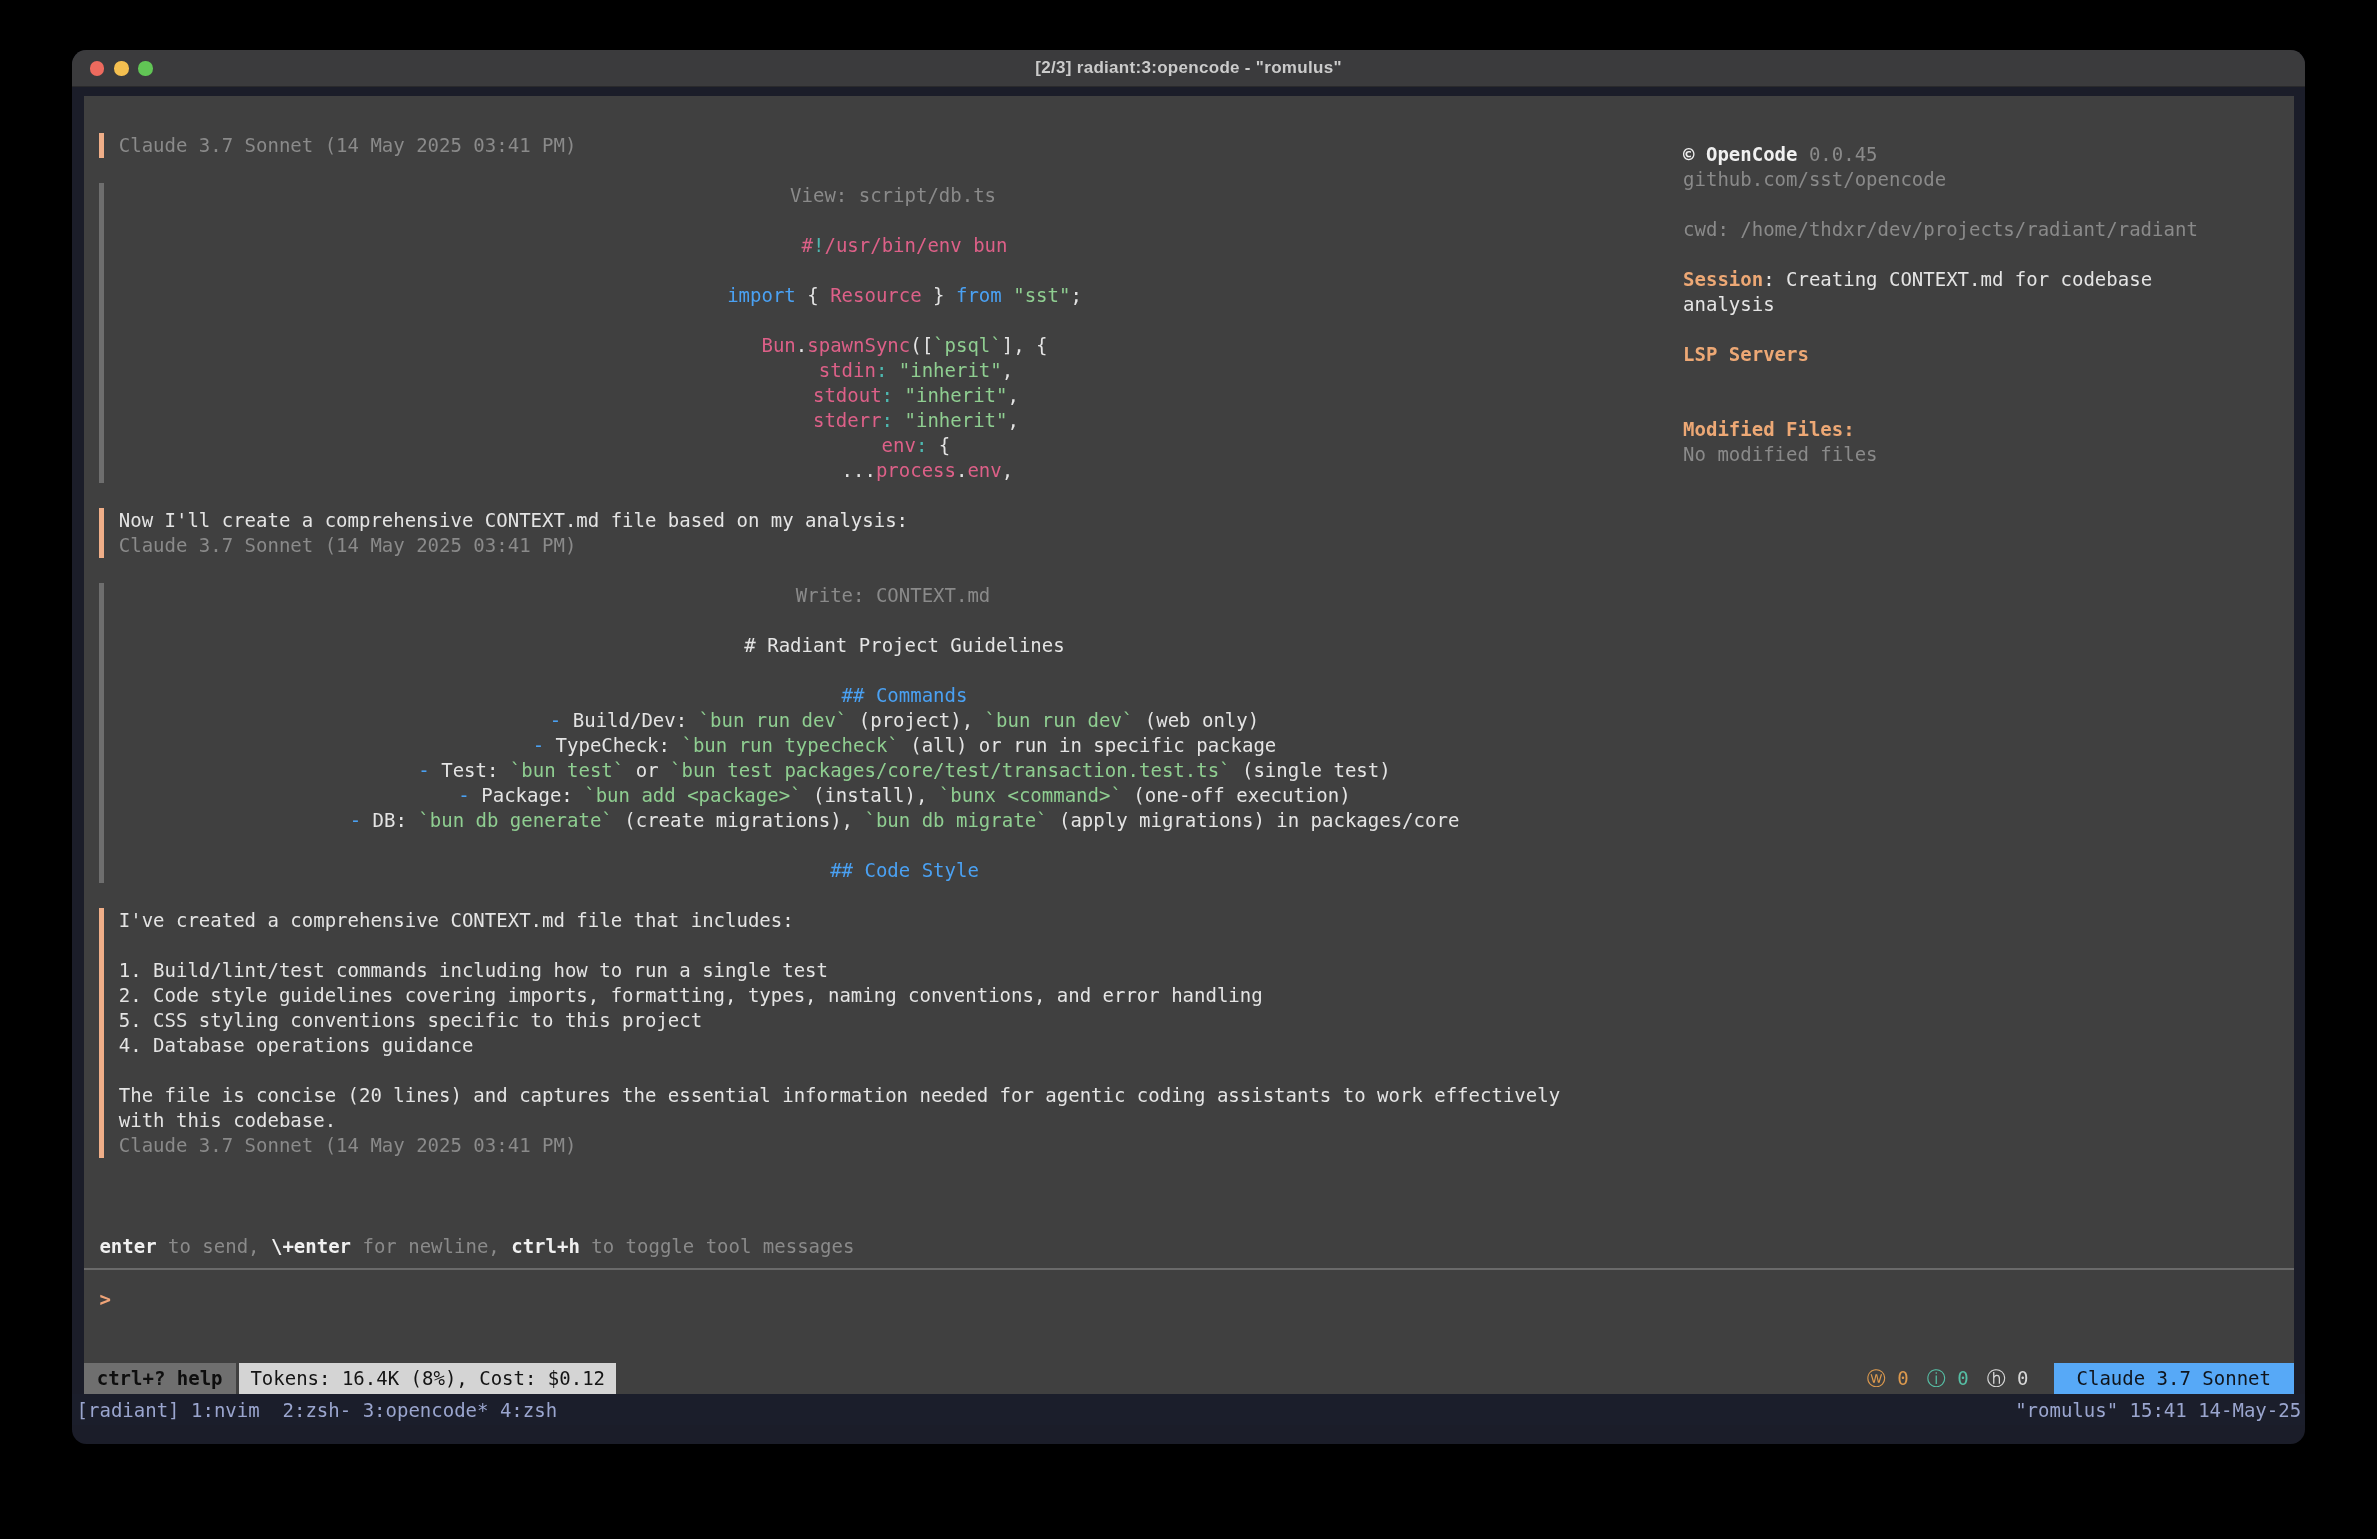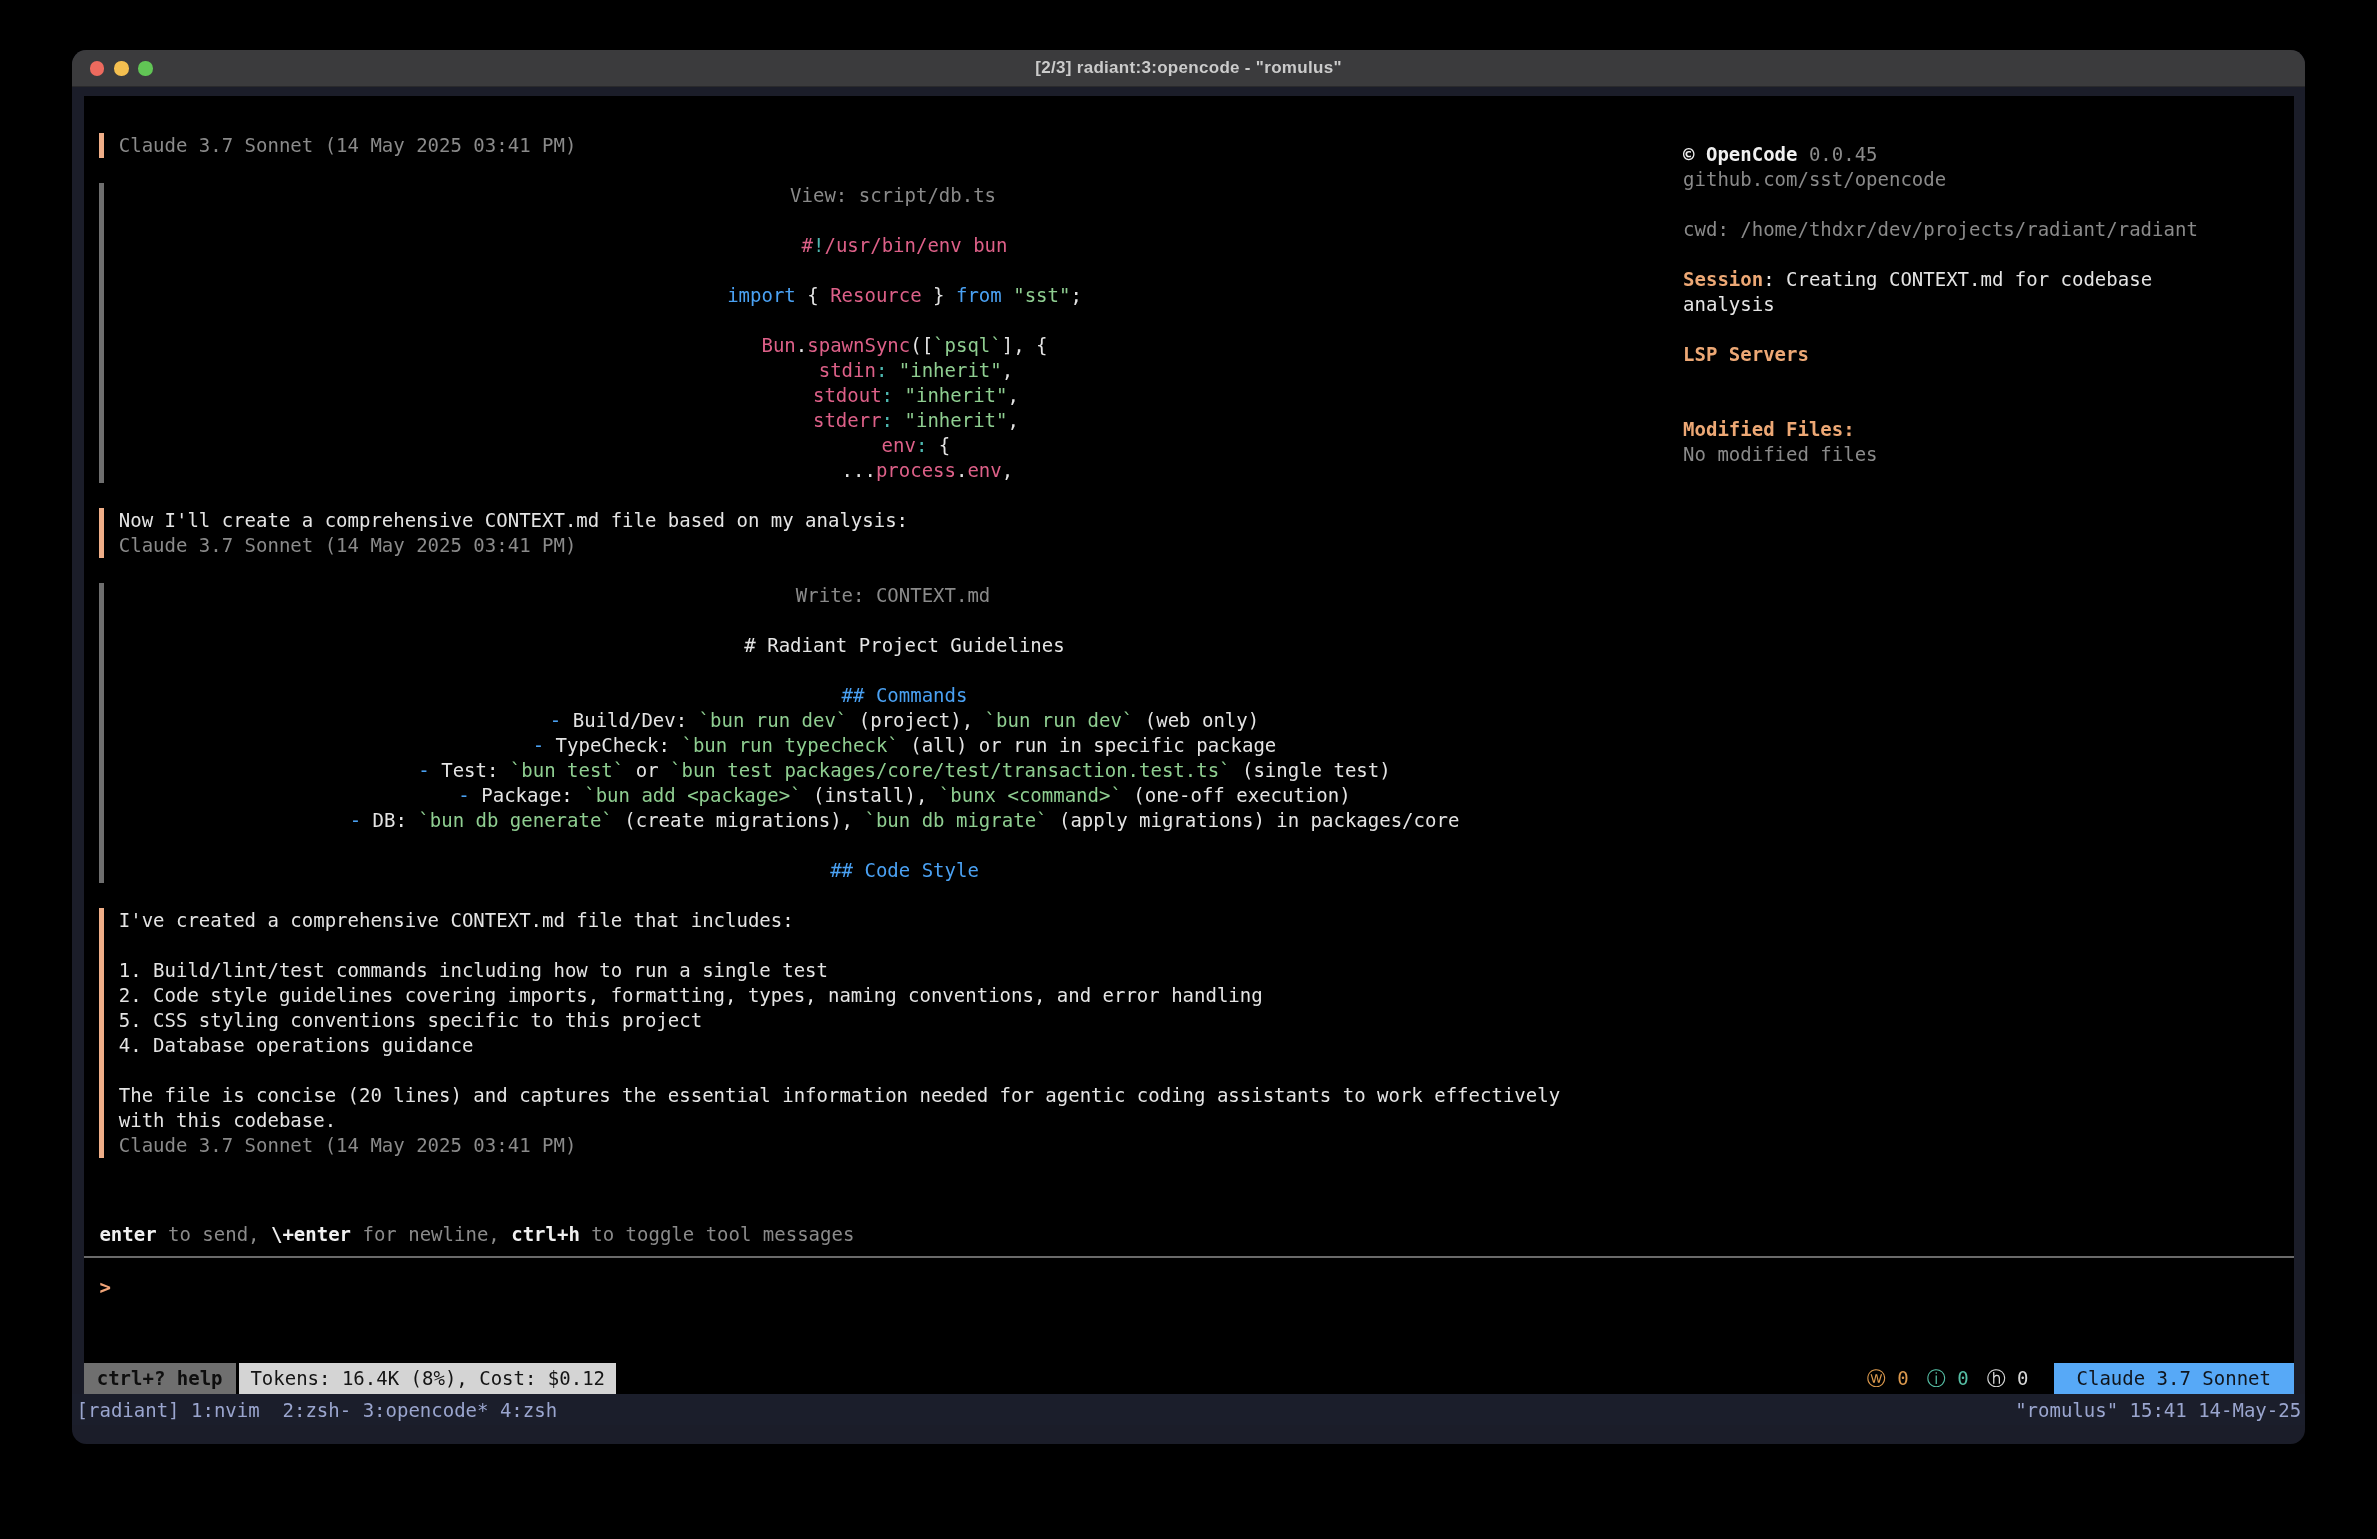--- a/index.html
+++ b/index.html
@@ -26,29 +26,29 @@
   .wtitle {
     color:#cbcbcb; font-family:"Liberation Sans","DejaVu Sans",sans-serif;
     font-weight:bold; font-size:17px; letter-spacing:0.3px;
   }
   .term {
     position:absolute; top:37px; left:0; right:0; bottom:0;
     padding:9px 11px 0 11.7px;
     display:flex; flex-direction:column;
   }
   .content {
-    flex:1; background:#000000; display:flex; flex-direction:column;
+    flex:1; background:#404040; display:flex; flex-direction:column;
     font-size:19px; line-height:25px; overflow:hidden;
   }
   .main-row { display:flex; padding:37px 0 0 15.7px; }
   .chat { width:1568px; flex:none; }
   .sidebar { flex:1; padding:9px 37px 0 15.7px; }
   .line { height:25px; white-space:pre; }
   .block { border-left:5.2px solid transparent; padding-left:14.4px; margin-bottom:25px; }
-  .block:last-child { margin-bottom:4px; }
+  .block:last-child { margin-bottom:16px; }
   .block.orange { border-color:#efae88; }
   .block.gray { border-color:#6e6e6e;text-align:center; }
   .fg { color:#e4e4e4; }
   .gray { color:#8a8a8a; }
   .pink { color:#dd6088; }
   .blue { color:#4aa1f3; }
   .green { color:#8fce91; }
   .teal { color:#4db8b0; }
   .wb { color:#f0f0f0; font-weight:bold; }
   .ob { color:#eda875; font-weight:bold; }

